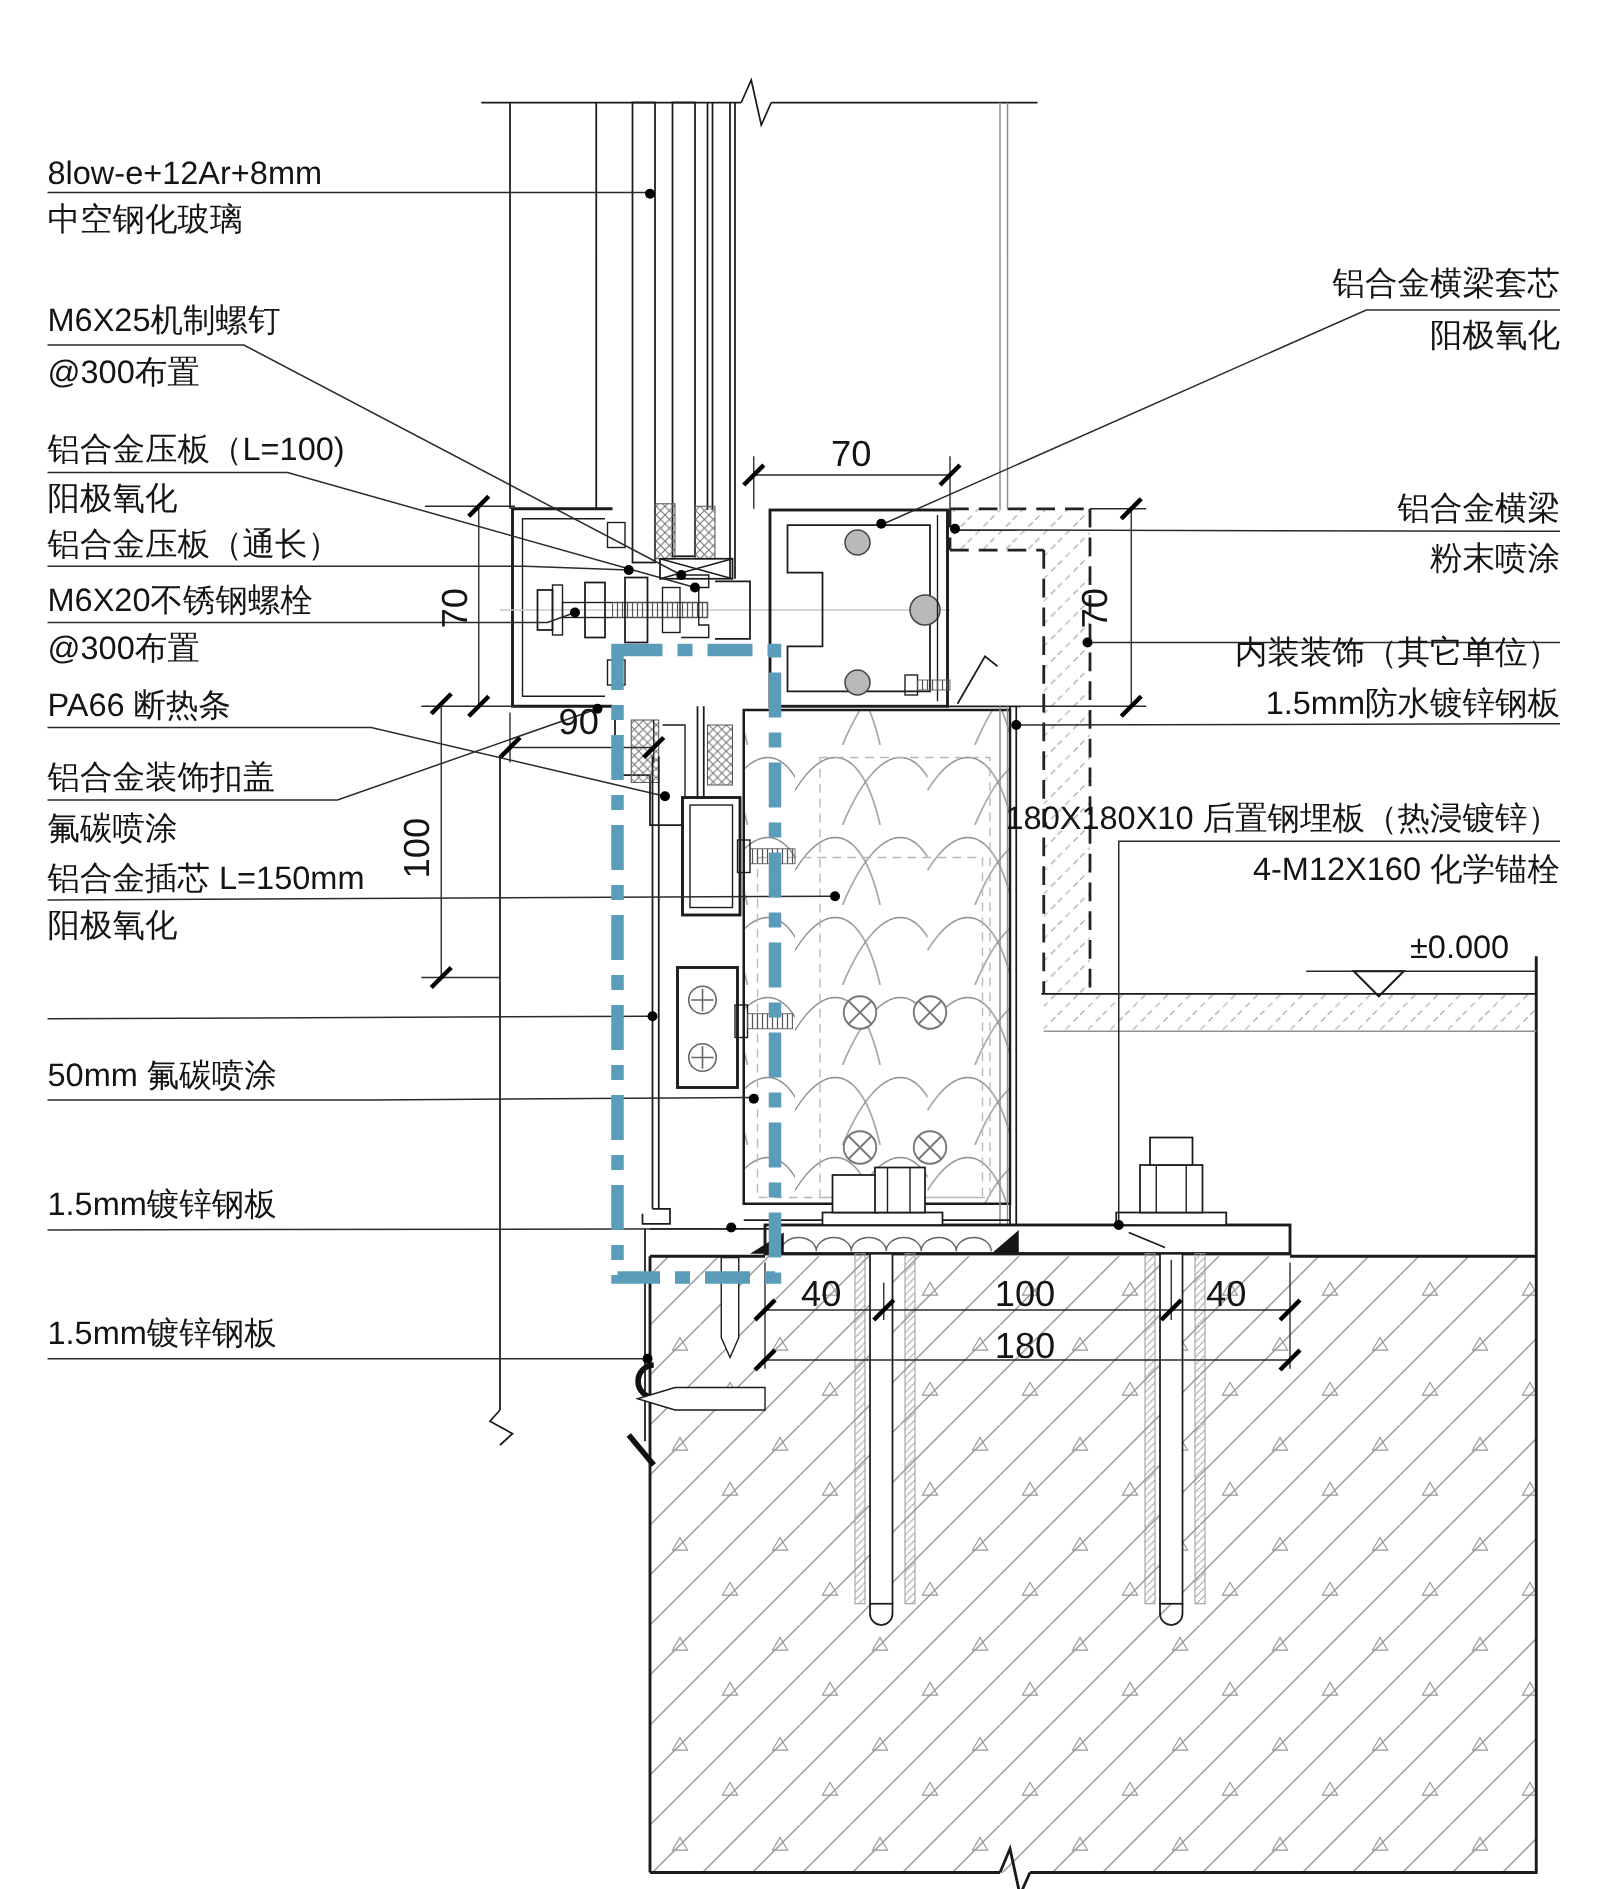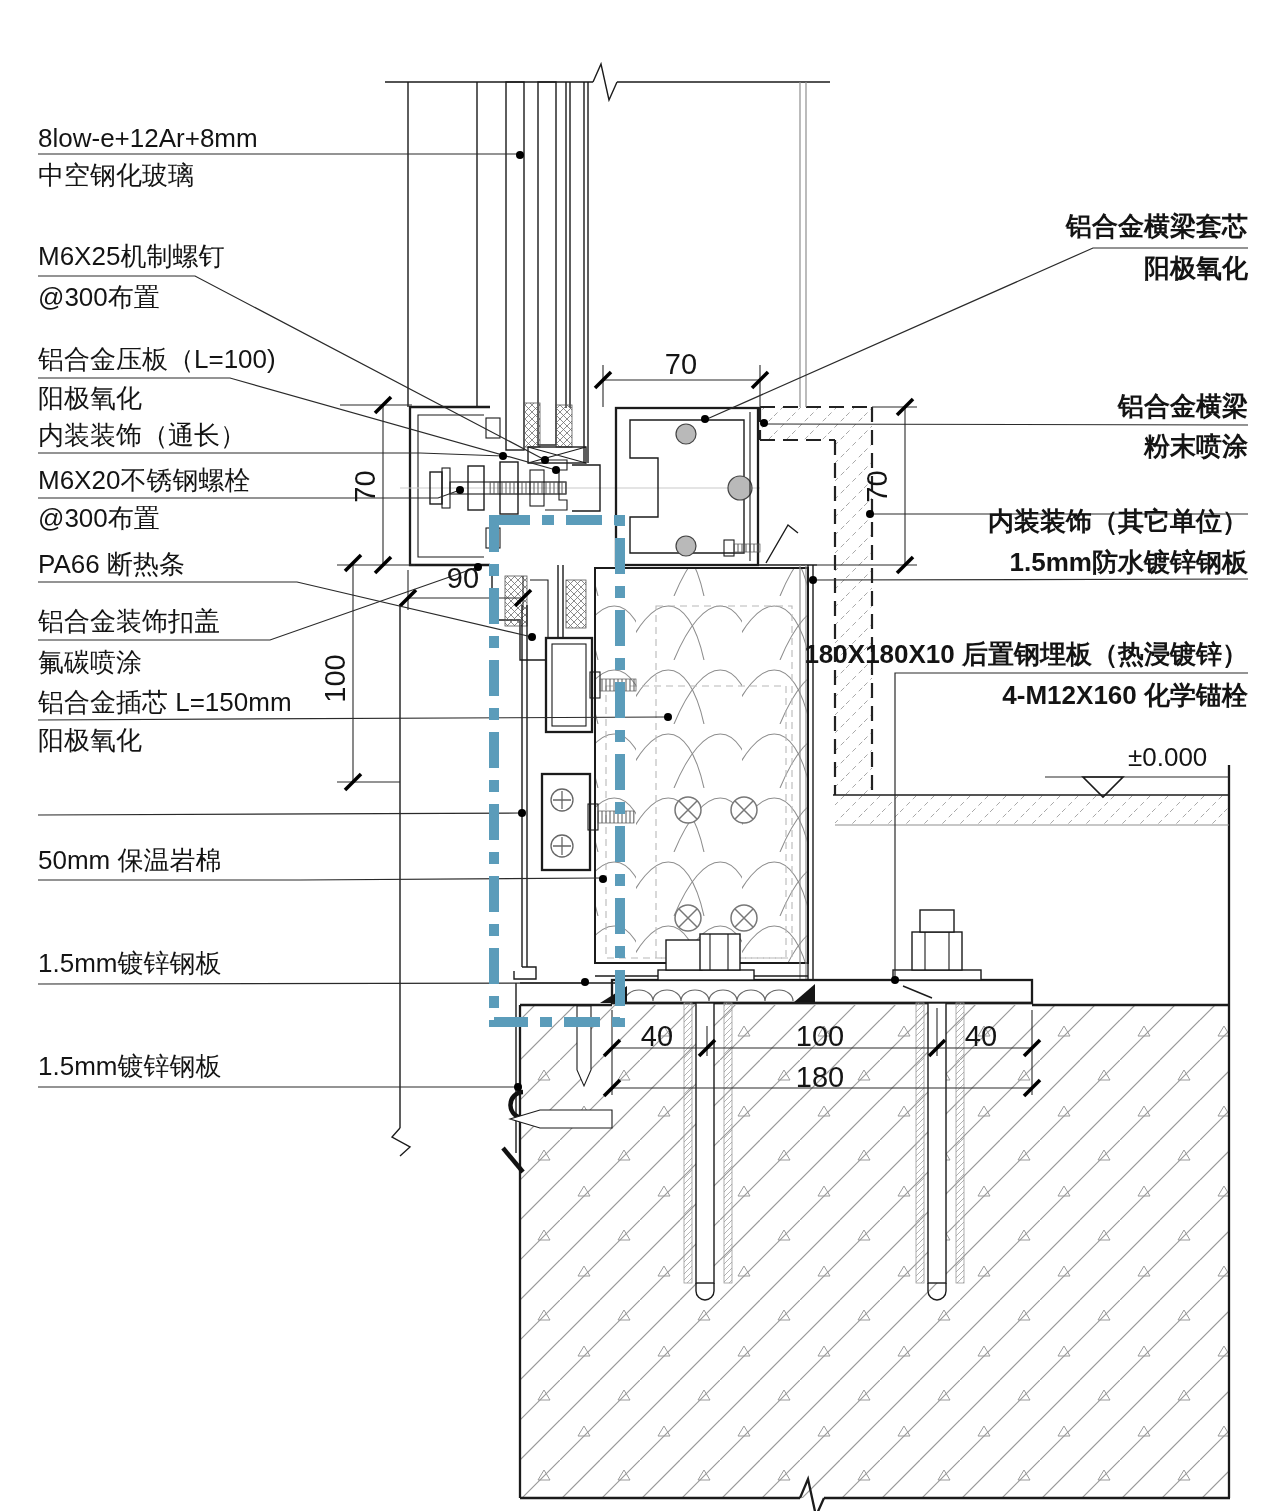--- a/index.html
+++ b/index.html
@@ -1,20 +1,20 @@
 <!DOCTYPE html>
 <html><head>
 <meta charset="utf-8">
 <style>
   html,body{margin:0;padding:0;background:#ffffff;}
   #stage{position:relative;width:1280px;height:1511px;background:#fff;overflow:hidden;
          font-family:"Liberation Sans","DejaVu Sans",sans-serif;color:#111;margin-top:20px;}
   #stage svg{position:absolute;left:0;top:0;}
   .lbl{position:absolute;font-size:26px;line-height:30px;white-space:nowrap;color:#141414;}
-  .lbl.r{font-weight:bold;}
+  .lbl.r{}
   .dim{position:absolute;font-size:29px;color:#141414;white-space:nowrap;}
   .dim.c{transform:translateX(-50%);}
   .dim.v{transform:rotate(-90deg);transform-origin:center center;width:70px;text-align:center;}
   
   .ln  {stroke:#1b1b1b;stroke-width:1.4;fill:none;}
   .ln2 {stroke:#1b1b1b;stroke-width:2.3;fill:none;}
   .ln3 {stroke:#1b1b1b;stroke-width:1.1;fill:none;}
   .gry {stroke:#8f8f8f;stroke-width:1.2;fill:none;}
   .cl  {stroke:#c9c9c9;stroke-width:1.2;fill:none;}
   .ldr {stroke:#2a2a2a;stroke-width:1.2;fill:none;}
@@ -290,29 +290,29 @@
 
   <rect id="callout-rect" x="494" y="500" width="126" height="502" fill="none" stroke="#5b9cba" stroke-width="10" stroke-dasharray="36 12 12 12"></rect>
 </svg>
 
 <div class="lbl" style="left:38px;top:103px">8low-e+12Ar+8mm</div>
 <div class="lbl" style="left:38px;top:140px">中空钢化玻璃</div>
 <div class="lbl" style="left:38px;top:221px">M6X25机制螺钉</div>
 <div class="lbl" style="left:38px;top:262px">@300布置</div>
 <div class="lbl" style="left:38px;top:324px">铝合金压板（L=100)</div>
 <div class="lbl" style="left:38px;top:363px">阳极氧化</div>
-<div class="lbl" style="left:38px;top:400px">内装装饰（通长）</div>
+<div class="lbl" style="left:38px;top:400px">铝合金压板（通长）</div>
 <div class="lbl" style="left:38px;top:445px">M6X20不锈钢螺栓</div>
 <div class="lbl" style="left:38px;top:483px">@300布置</div>
 <div class="lbl" style="left:38px;top:529px">PA66 断热条</div>
 <div class="lbl" style="left:38px;top:586px">铝合金装饰扣盖</div>
 <div class="lbl" style="left:38px;top:627px">氟碳喷涂</div>
 <div class="lbl" style="left:38px;top:667px">铝合金插芯  L=150mm</div>
 <div class="lbl" style="left:38px;top:705px">阳极氧化</div>
-<div class="lbl" style="left:38px;top:825px">50mm 保温岩棉</div>
+<div class="lbl" style="left:38px;top:825px">50mm 氟碳喷涂</div>
 <div class="lbl" style="left:38px;top:928px">1.5mm镀锌钢板</div>
 <div class="lbl" style="left:38px;top:1031px">1.5mm镀锌钢板</div>
 
 <div class="lbl r" style="right:32px;top:191px">铝合金横梁套芯</div>
 <div class="lbl r" style="right:32px;top:233px">阳极氧化</div>
 <div class="lbl r" style="right:32px;top:371px">铝合金横梁</div>
 <div class="lbl r" style="right:32px;top:411px">粉末喷涂</div>
 <div class="lbl r" style="right:32px;top:486px">内装装饰（其它单位）</div>
 <div class="lbl r" style="right:32px;top:527px">1.5mm防水镀锌钢板</div>
 <div class="lbl r" style="right:32px;top:619px">180X180X10 后置钢埋板（热浸镀锌）</div>

